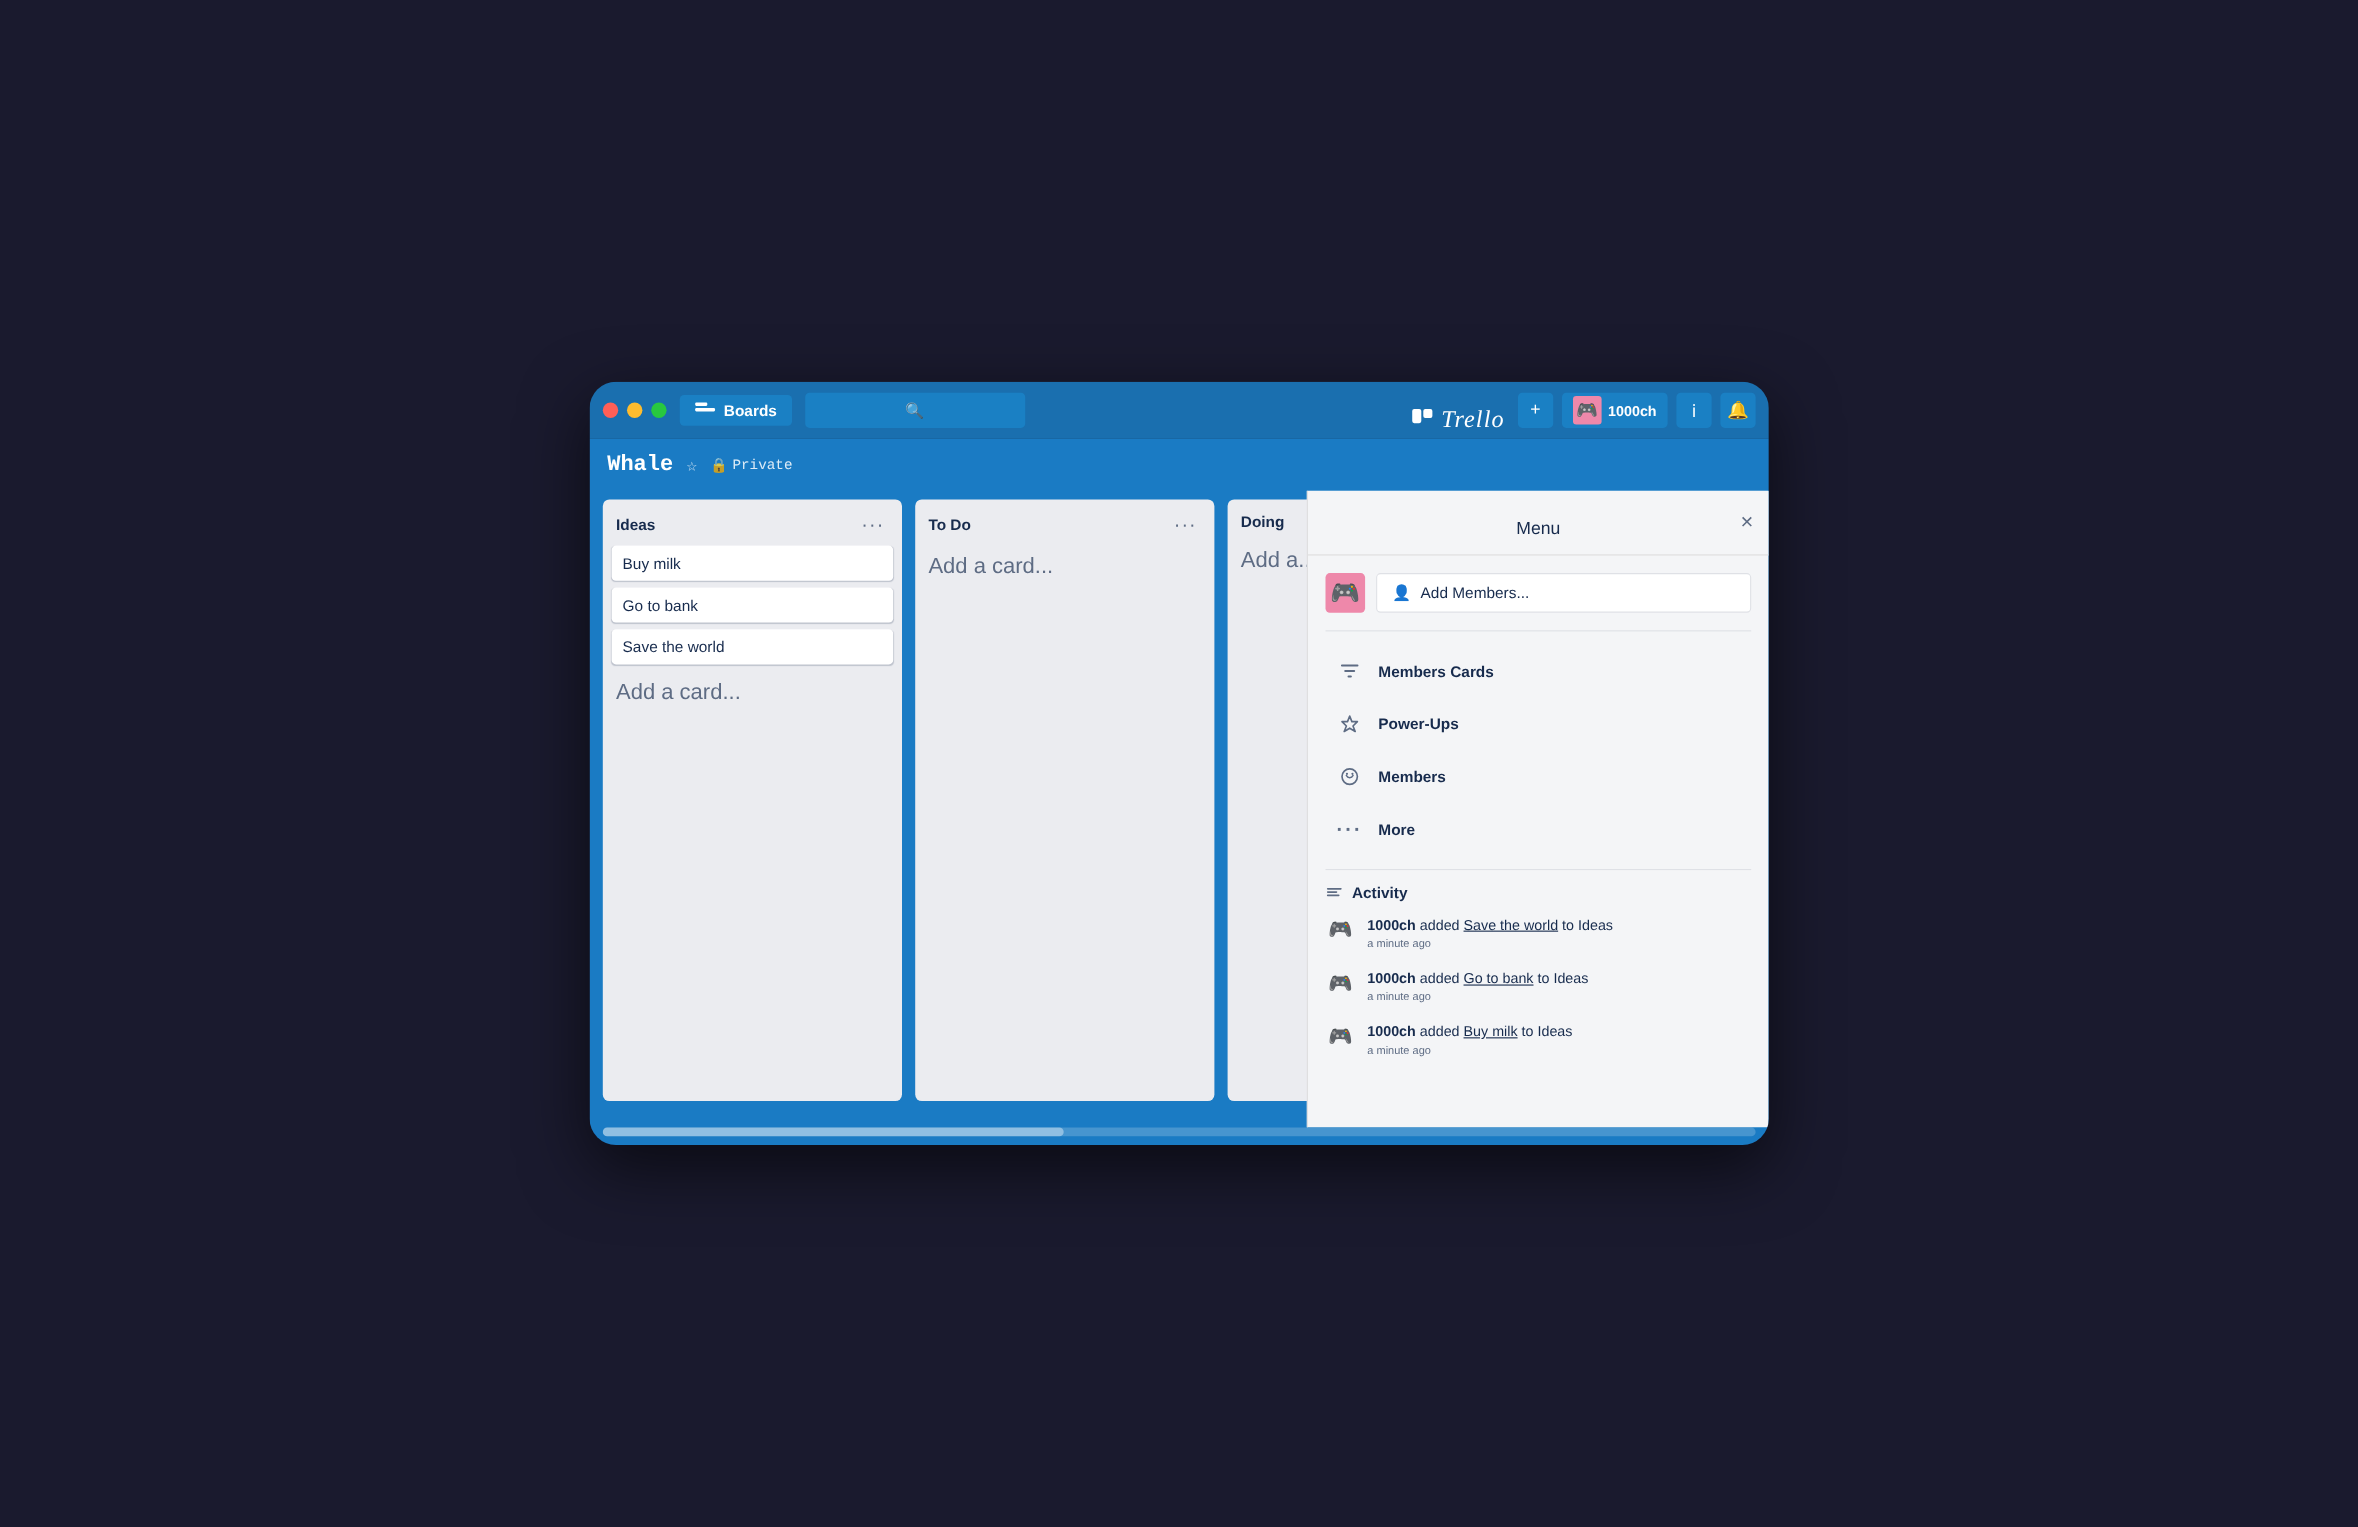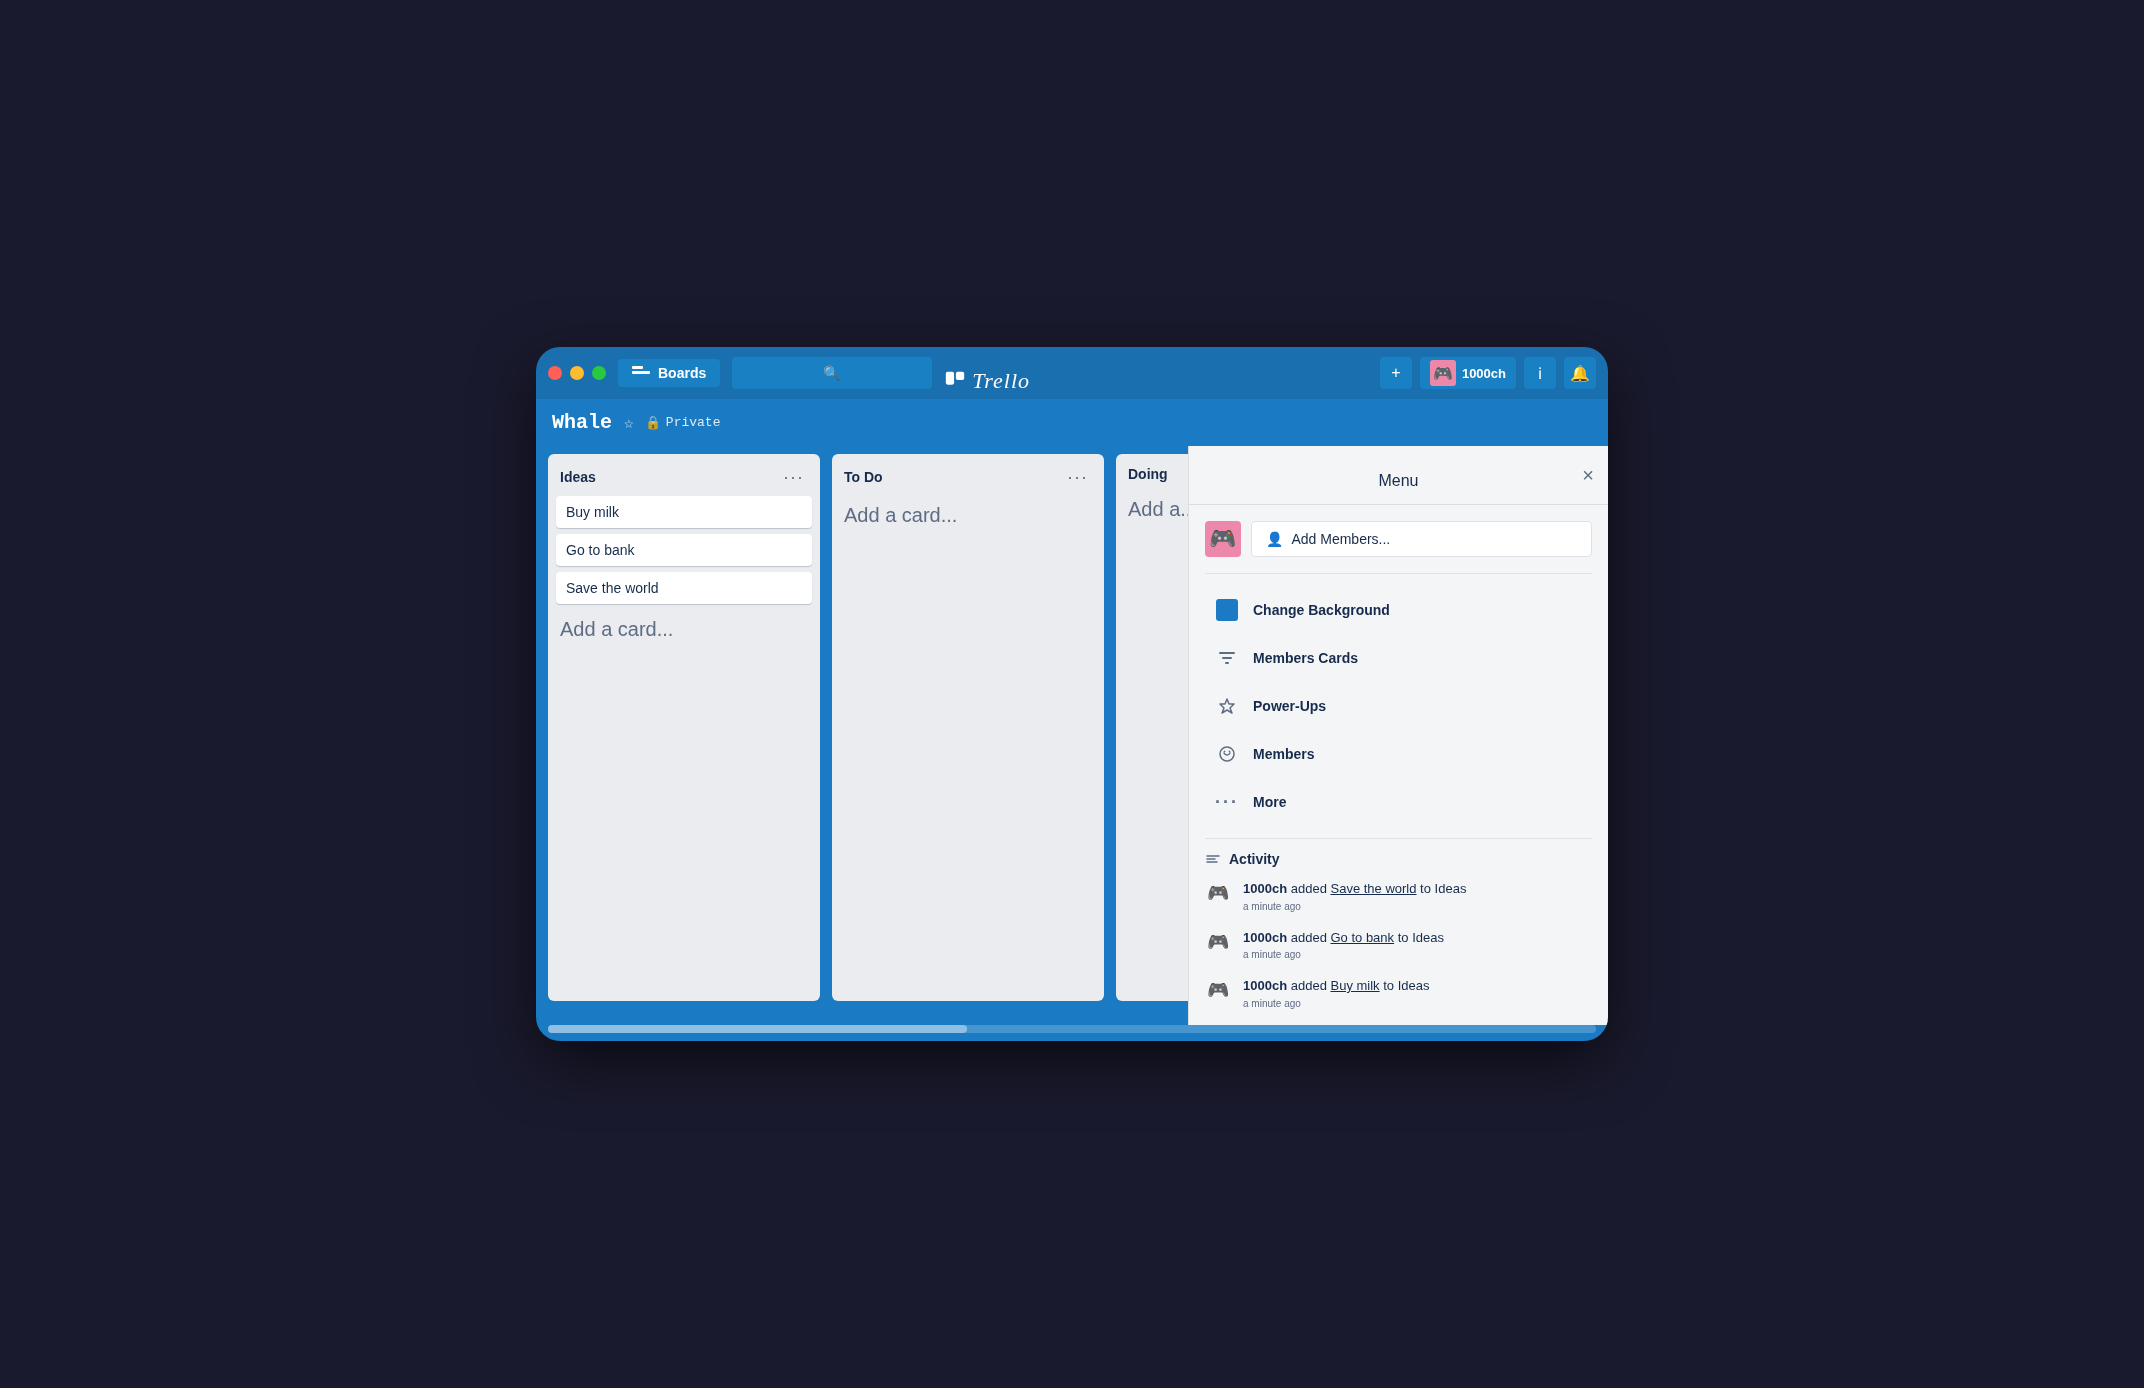--- a/index.html
+++ b/index.html
@@ -78,21 +78,21 @@
       align-items: center;
       justify-content: center;
       cursor: pointer;
       gap: 6px;
       color: rgba(255,255,255,0.7);
       font-size: 14px;
     }
     .trello-logo {
       flex: 1;
       display: flex;
-      justify-content: flex-start;
+      justify-content: flex-end;
       align-items: center;
       color: white;
       font-size: 22px;
       font-style: italic;
       font-weight: 400;
       letter-spacing: 1px;
       margin-top: 16px;
     }
     .trello-logo-icon {
       width: 22px;
@@ -522,26 +522,20 @@
               <span>🎮</span>
             </div>
             <button class="add-members-btn">
               <span>👤</span>
               <span>Add Members...</span>
             </button>
           </div>
 
           <div class="menu-divider"></div>
 
-          <div class="menu-item">
-            <div class="menu-item-icon">
-              <div class="bg-icon"></div>
-            </div>
-            <span>Change Background</span>
-          </div>
 
           <div class="menu-item">
             <div class="menu-item-icon">
               <svg width="18" height="18" viewBox="0 0 18 18" fill="none">
                 <path d="M2 4h14M5 9h8M8 14h2" stroke="#5e6c84" stroke-width="2" stroke-linecap="round"></path>
               </svg>
             </div>
             <span>Members Cards</span>
           </div>
 

